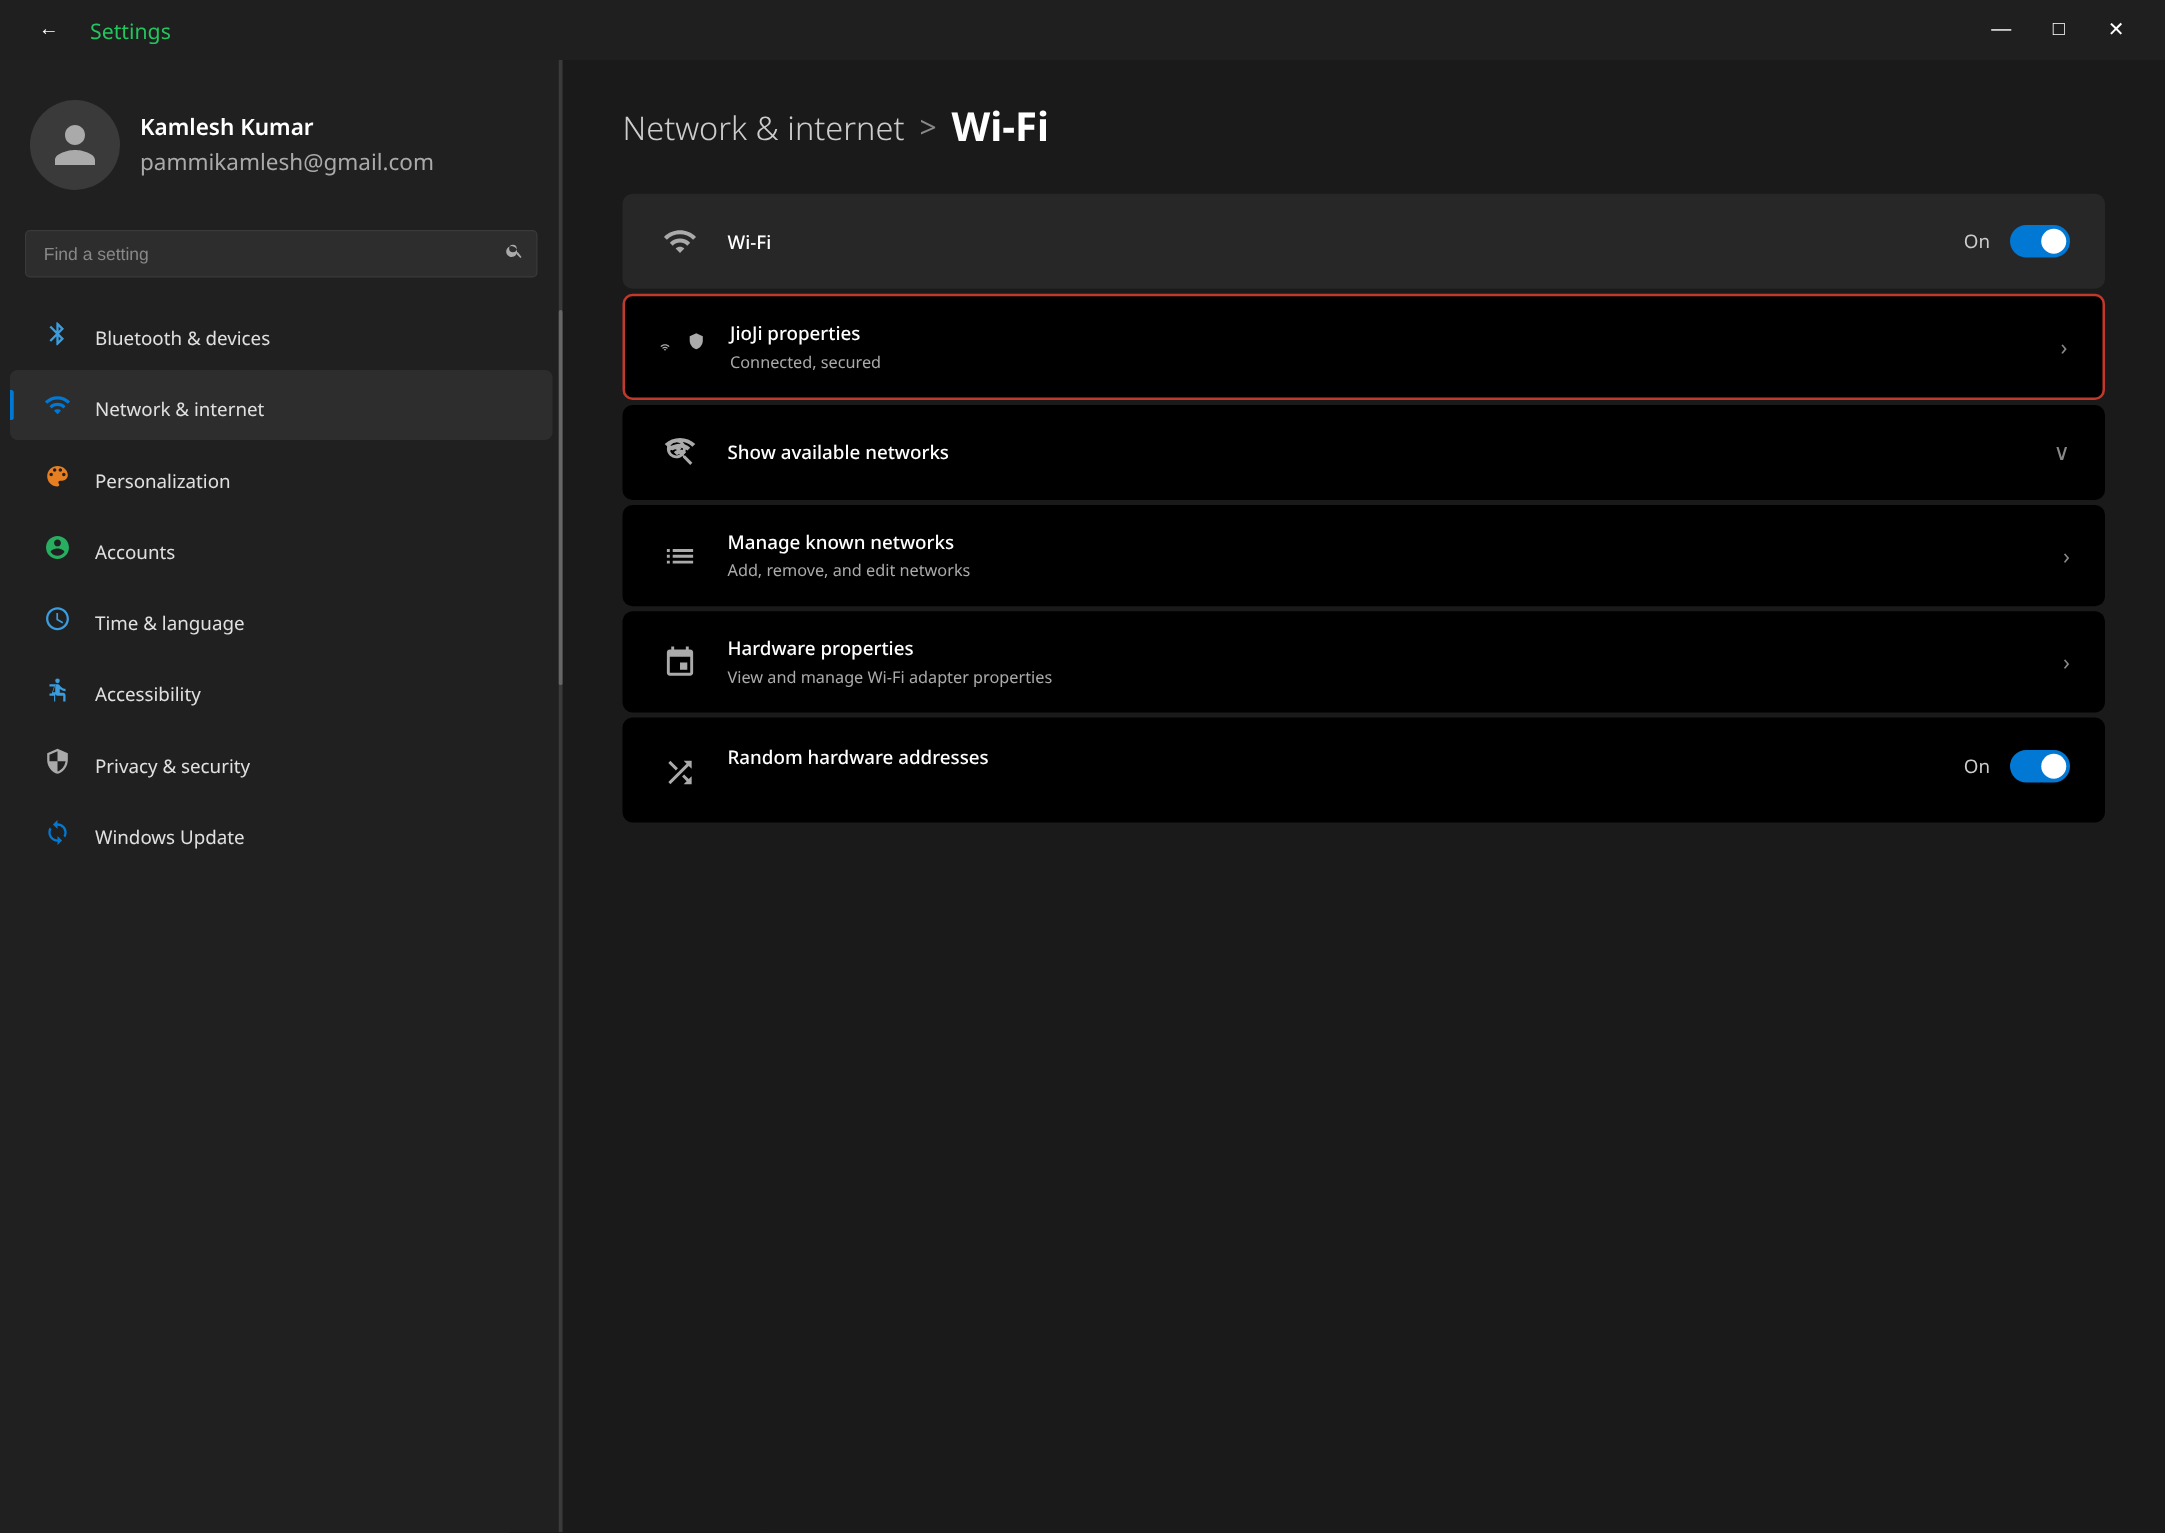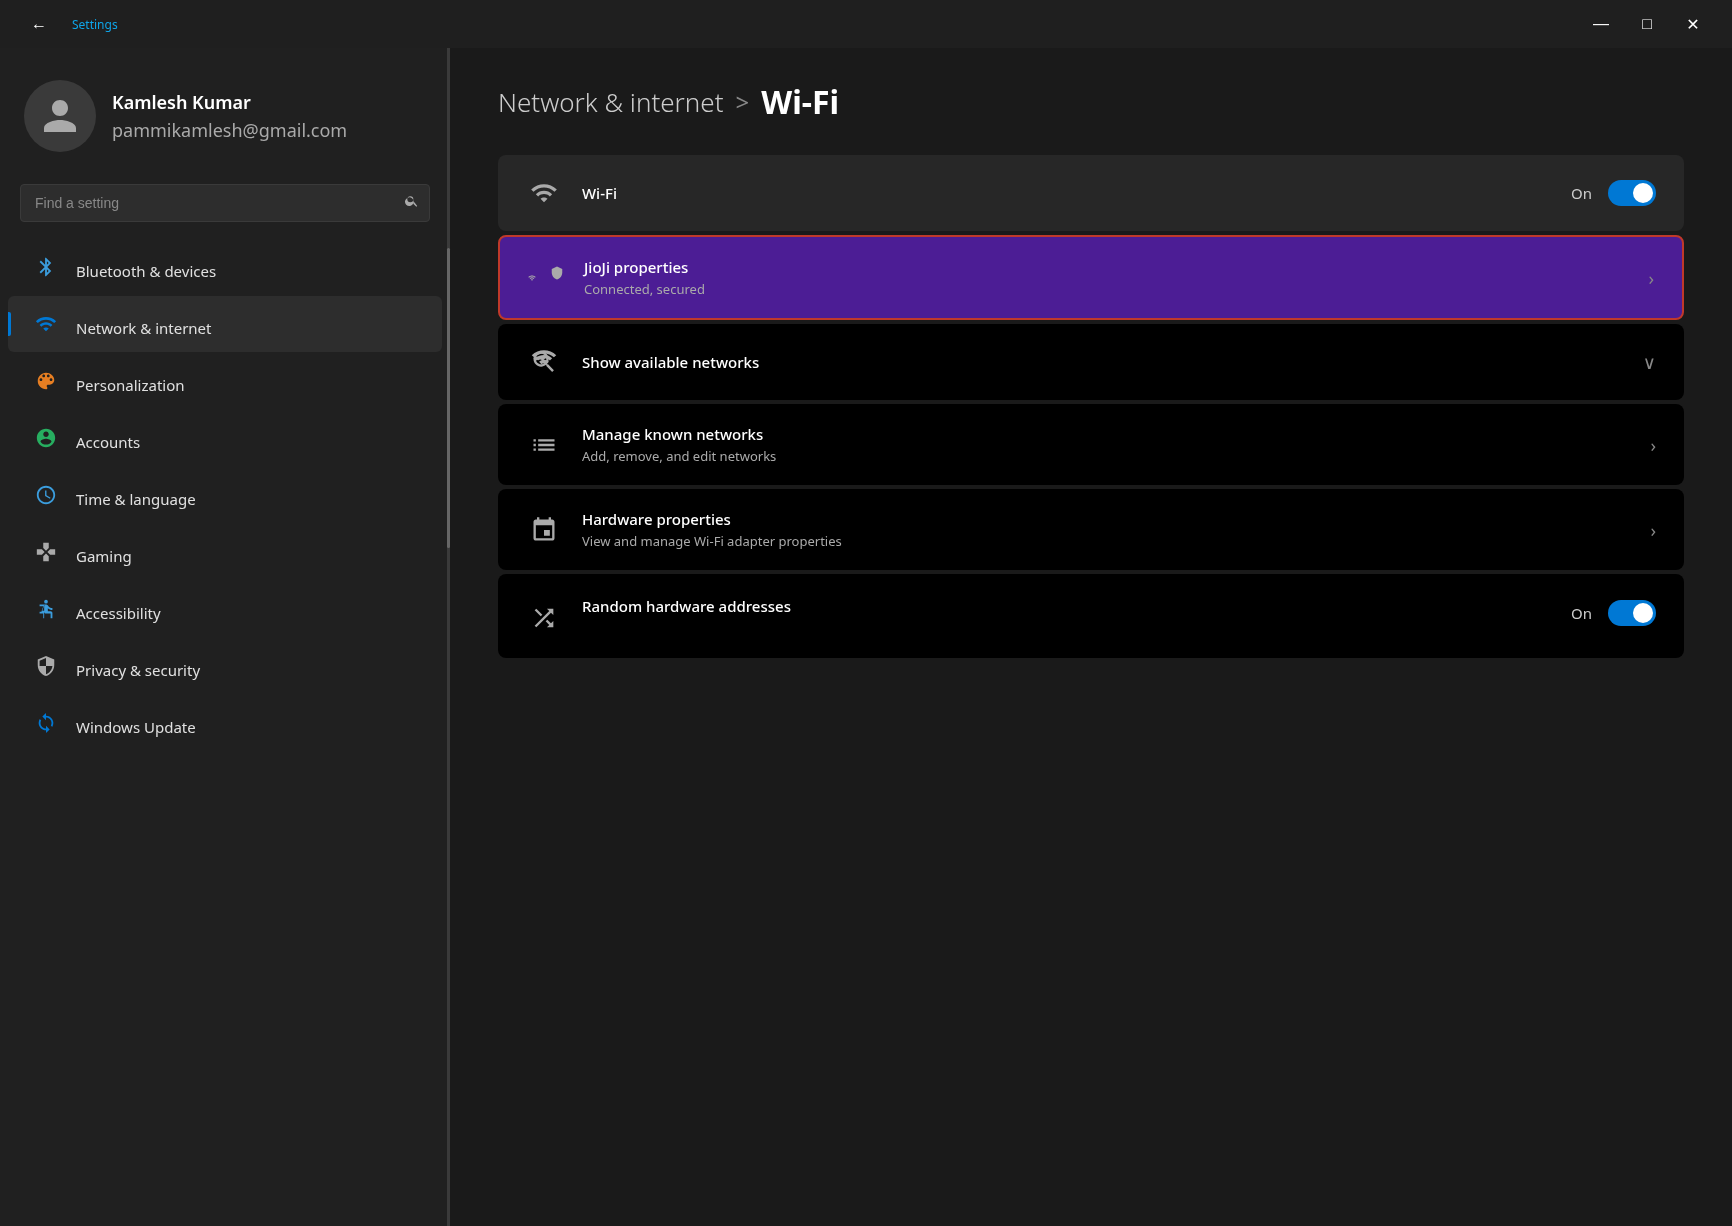--- a/index.html
+++ b/index.html
@@ -22,22 +22,22 @@
       padding: 0 16px;
       height: 48px;
       flex-shrink: 0;
     }
     .title-bar-left {
       display: flex;
       align-items: center;
       gap: 10px;
     }
     .title-bar-title {
-      font-size: 12px;
-      color: #0ea5e9;
+      font-size: 17px;
+      color: #22c55e;
     }
     .title-bar-controls {
       display: flex;
       gap: 0;
     }
     .title-bar-btn {
       width: 46px;
       height: 34px;
       background: transparent;
       border: none;
@@ -203,21 +203,21 @@
       margin-bottom: 4px;
       padding: 20px 28px;
       display: flex;
       align-items: center;
       gap: 20px;
       cursor: pointer;
       transition: background 0.15s;
     }
     .card.highlighted {
       border: 2px solid #c0392b;
-      background: #4c1d95;
+      background: #000000;
     }
     .card-icon {
       width: 36px;
       height: 36px;
       display: flex;
       align-items: center;
       justify-content: center;
       flex-shrink: 0;
     }
     .card-text { flex: 1; }
@@ -372,28 +372,20 @@
 
         <div class="nav-item">
           <div class="nav-icon">
             <svg width="22" height="22" viewBox="0 0 24 24" fill="#3b9ddd">
                 <path d="M11.99 2C6.47 2 2 6.48 2 12s4.47 10 9.99 10C17.52 22 22 17.52 22 12S17.52 2 11.99 2zM12 20c-4.42 0-8-3.58-8-8s3.58-8 8-8 8 3.58 8 8-3.58 8-8 8zm.5-13H11v6l5.25 3.15.75-1.23-4.5-2.67V7z"></path>
               </svg>
           </div>
           <span class="nav-label">Time &amp; language</span>
         </div>
 
-        <div class="nav-item">
-          <div class="nav-icon">
-            <svg width="22" height="22" viewBox="0 0 24 24" fill="#aaa">
-                <path d="M15 7.5V2H9v5.5l3 3 3-3zM7.5 9H2v6h5.5l3-3-3-3zM9 16.5V22h6v-5.5l-3-3-3 3zM16.5 9l-3 3 3 3H22V9h-5.5z"></path>
-              </svg>
-          </div>
-          <span class="nav-label">Gaming</span>
-        </div>
 
         <div class="nav-item">
           <div class="nav-icon">
             <svg width="22" height="22" viewBox="0 0 24 24" fill="#3b9ddd">
                 <circle cx="12" cy="4" r="2"></circle>
                 <path d="M19 13v-2c-1.54.02-3.09-.75-4.07-1.83l-1.29-1.43c-.17-.19-.38-.34-.61-.45-.01 0-.01-.01-.02-.01H13c-.35-.2-.75-.3-1.19-.26C10.76 7.11 10 8.04 10 9.09V15c0 1.1.9 2 2 2h5v5h2v-5.5c0-1.1-.9-2-2-2h-3v-3.45c1.29 1.07 3.25 1.94 5 1.95zm-9 7v-6H8l2.07-6.27C10.7 8.55 11.8 8 13 8.09v-.01C12.66 7.37 11.89 7 11 7H5v2h4L7 15H5v2h4v5h1z"></path>
               </svg>
           </div>
           <span class="nav-label">Accessibility</span>
         </div>

